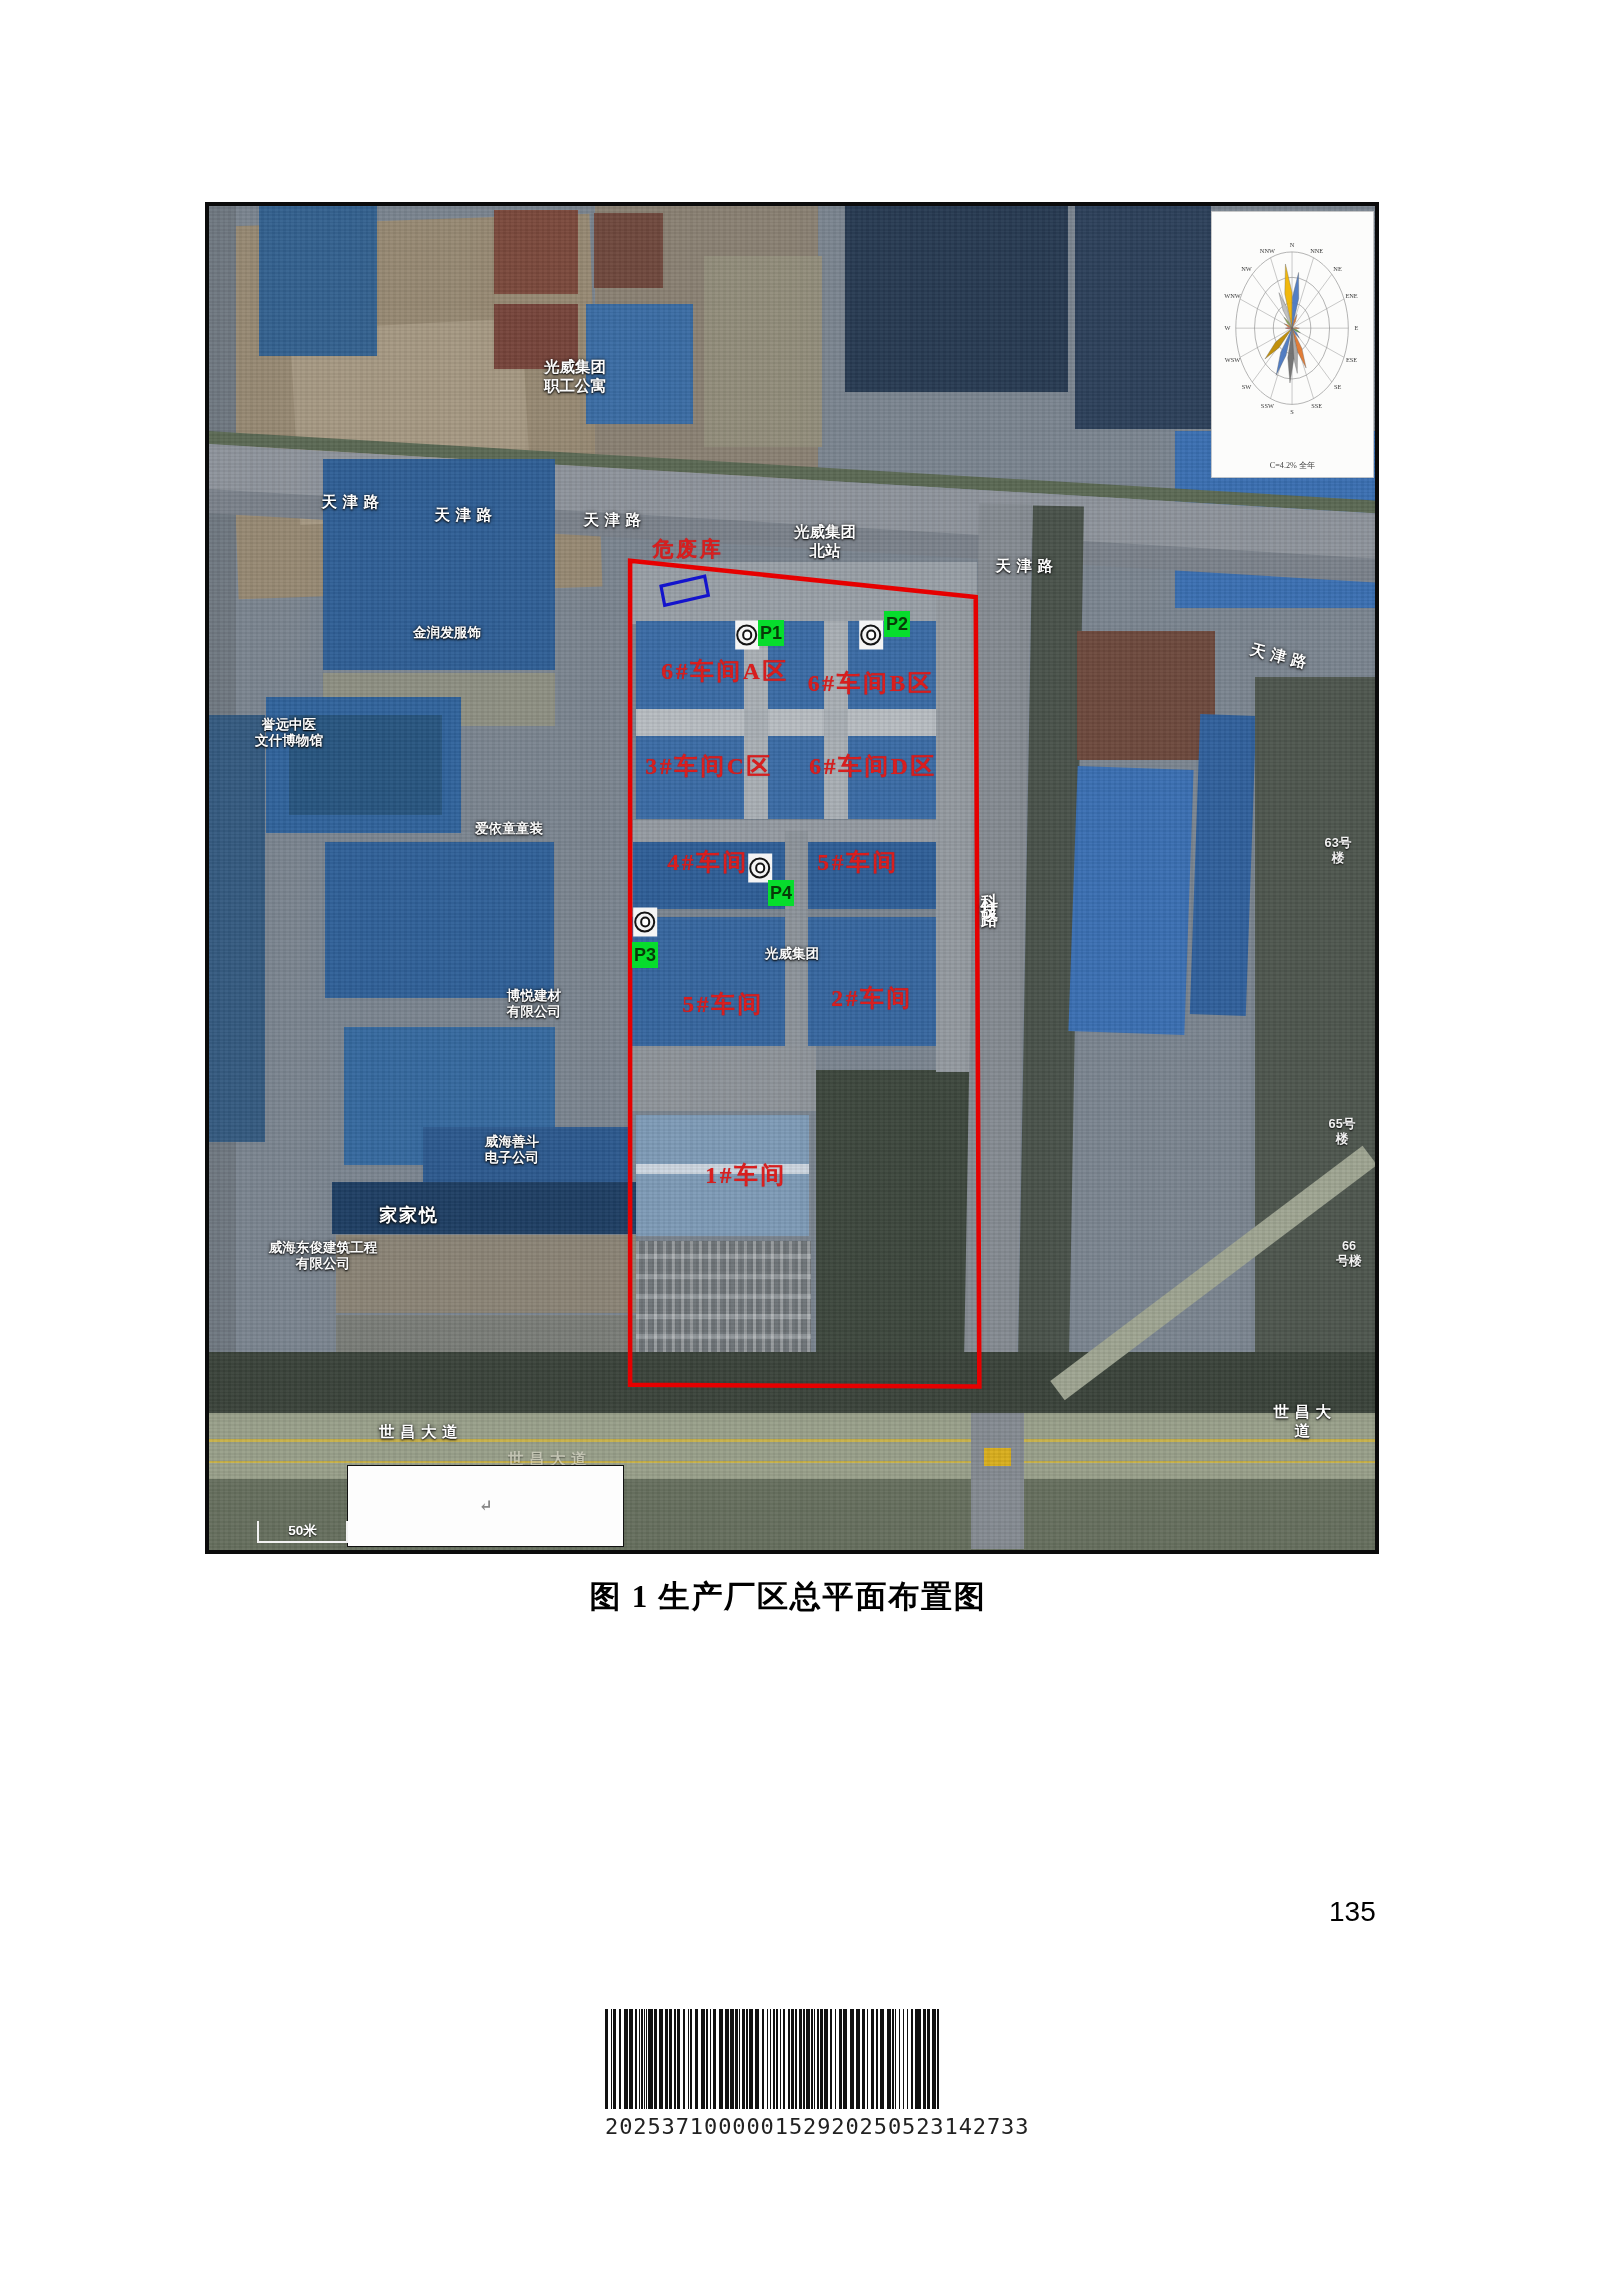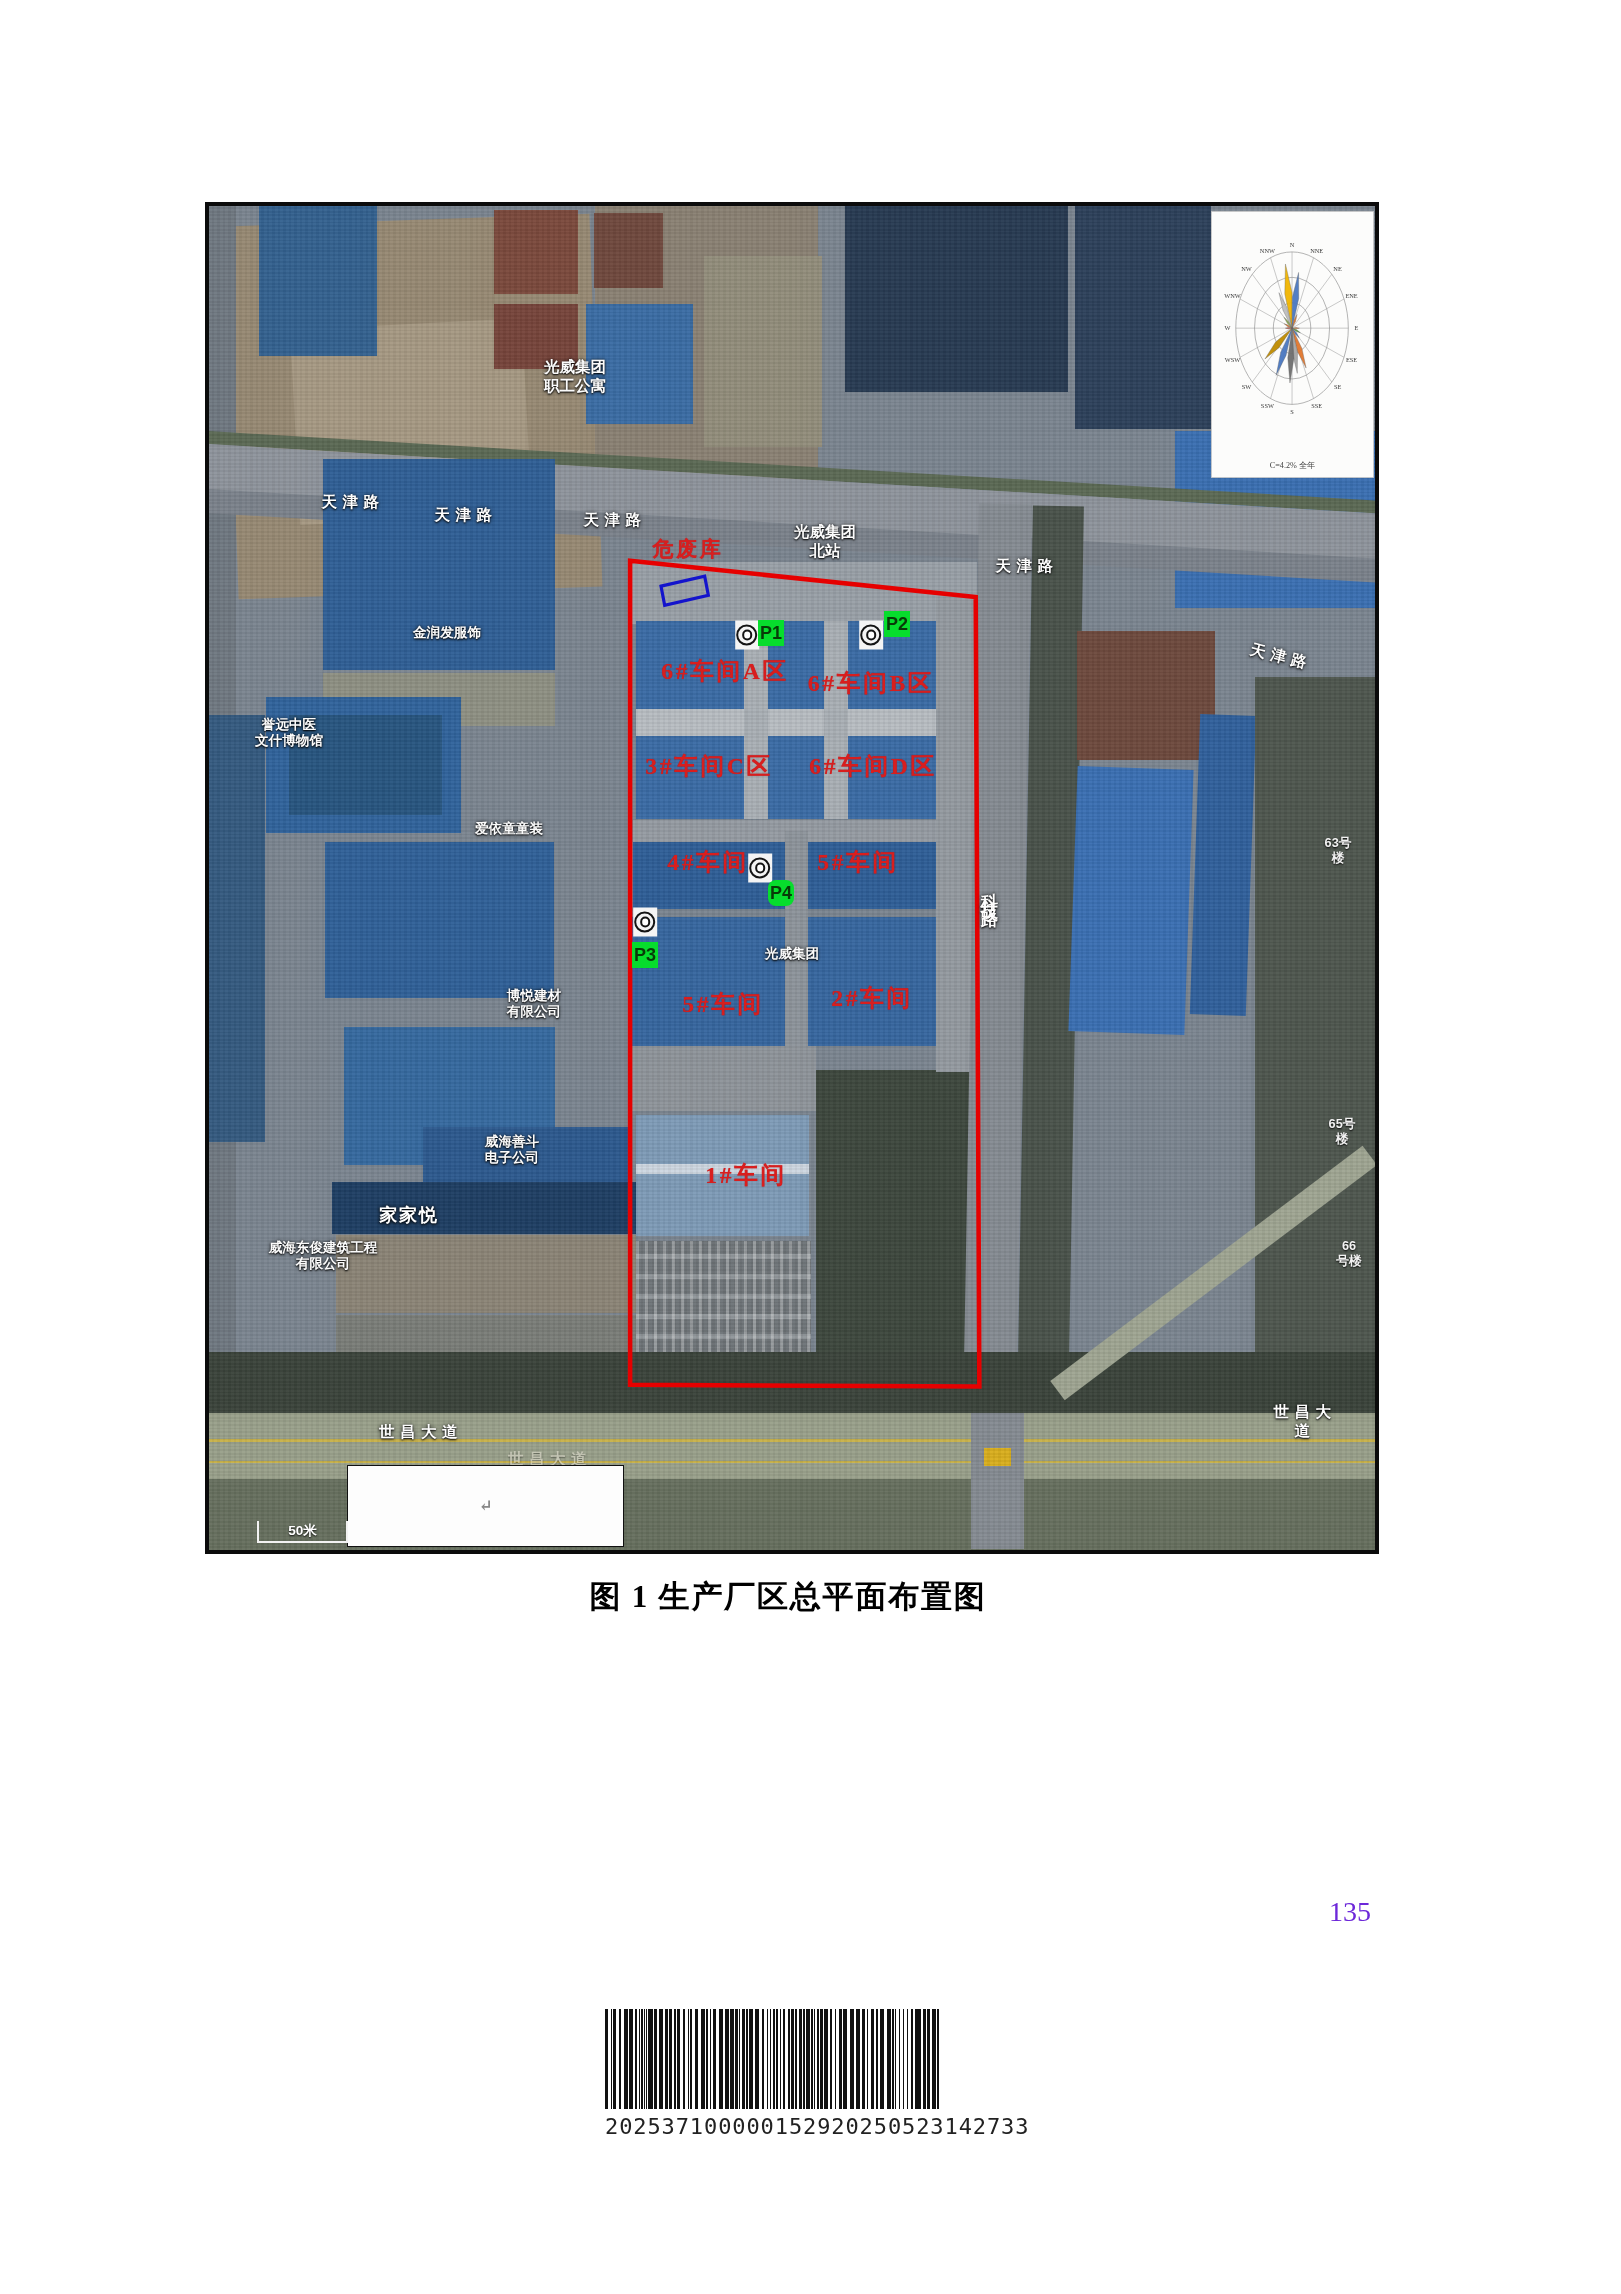--- a/index.html
+++ b/index.html
@@ -54,21 +54,21 @@
              font-family:"Liberation Serif","DejaVu Serif",serif;font-size:24.5px;font-weight:600;color:#111;
              letter-spacing:0.9px;}
   .inset-box .mark{color:#888;font-size:16.4px;margin-left:1.8px;}
   .scalebar{position:absolute;left:48px;top:1315px;width:87px;height:20px;z-index:5;
             border-left:2.7px solid #f2f2f2;border-right:2.7px solid #f2f2f2;border-bottom:2.7px solid #f2f2f2;
             display:flex;align-items:center;justify-content:center;}
   .scalebar span{color:#fff;font-size:13.6px;font-weight:bold;text-shadow:0 0.9px 1.8px rgba(0,0,0,.9);}
   
   .caption{position:absolute;left:205px;top:1576px;width:1166px;text-align:center;color:#000;
            font-family:"Liberation Serif","DejaVu Serif",serif;font-weight:bold;font-size:31px;letter-spacing:1.8px;}
-  .pageno{position:absolute;left:1329px;top:1896px;font-family:Liberation Serif, serif;font-size:28px;color:#6d28d9;}
+  .pageno{position:absolute;left:1329px;top:1896px;font-family:Liberation Sans, sans-serif;font-size:28px;color:#000000;}
   .barcode-wrap{position:absolute;left:605px;top:2009px;width:334px;}
   #barcode-bars{display:flex;height:100px;overflow:hidden;background:#fff;}
   #barcode-bars i{display:block;height:100%;background:#111;flex:none;}
   .barcode-num{margin-top:4.5px;text-align:center;font-family:"DejaVu Sans Mono",monospace;
                font-size:22px;color:#222;letter-spacing:0.9px;white-space:nowrap;}
 </style>
 </head>
 <body>
 
 <div class="page">
@@ -202,21 +202,21 @@
             </u>
           </div>
           <div class="ptag" style="left: 423px; top: 736px;">P3</div>
         </div>
         <div class="marker">
           <div class="target" style="left: 551px; top: 662px;">
             <u>
               <b></b>
             </u>
           </div>
-          <div class="ptag" style="left: 559px; top: 674px; border-radius: 8px;">P4</div>
+          <div class="ptag" style="left: 559px; top: 674px;">P4</div>
         </div>
       </div>
 
     <div class="windrose">
       <svg id="rose-svg" width="161" height="245" viewBox="0 0 177 270">
           <ellipse cx="88" cy="128" rx="20.666666666666664" ry="28" fill="none" stroke="#8a8a8a" stroke-width="0.7"></ellipse>
           <ellipse cx="88" cy="128" rx="41.33333333333333" ry="56" fill="none" stroke="#8a8a8a" stroke-width="0.7"></ellipse>
           <ellipse cx="88" cy="128" rx="62" ry="84" fill="none" stroke="#8a8a8a" stroke-width="0.7"></ellipse>
           <line x1="88" y1="128" x2="88" y2="44" stroke="#8a8a8a" stroke-width="0.5"></line>
           <text x="88" y="38.5" text-anchor="middle" font-size="7" fill="#3a3a3a" font-family="&quot;Liberation Serif&quot;,serif">N</text>

